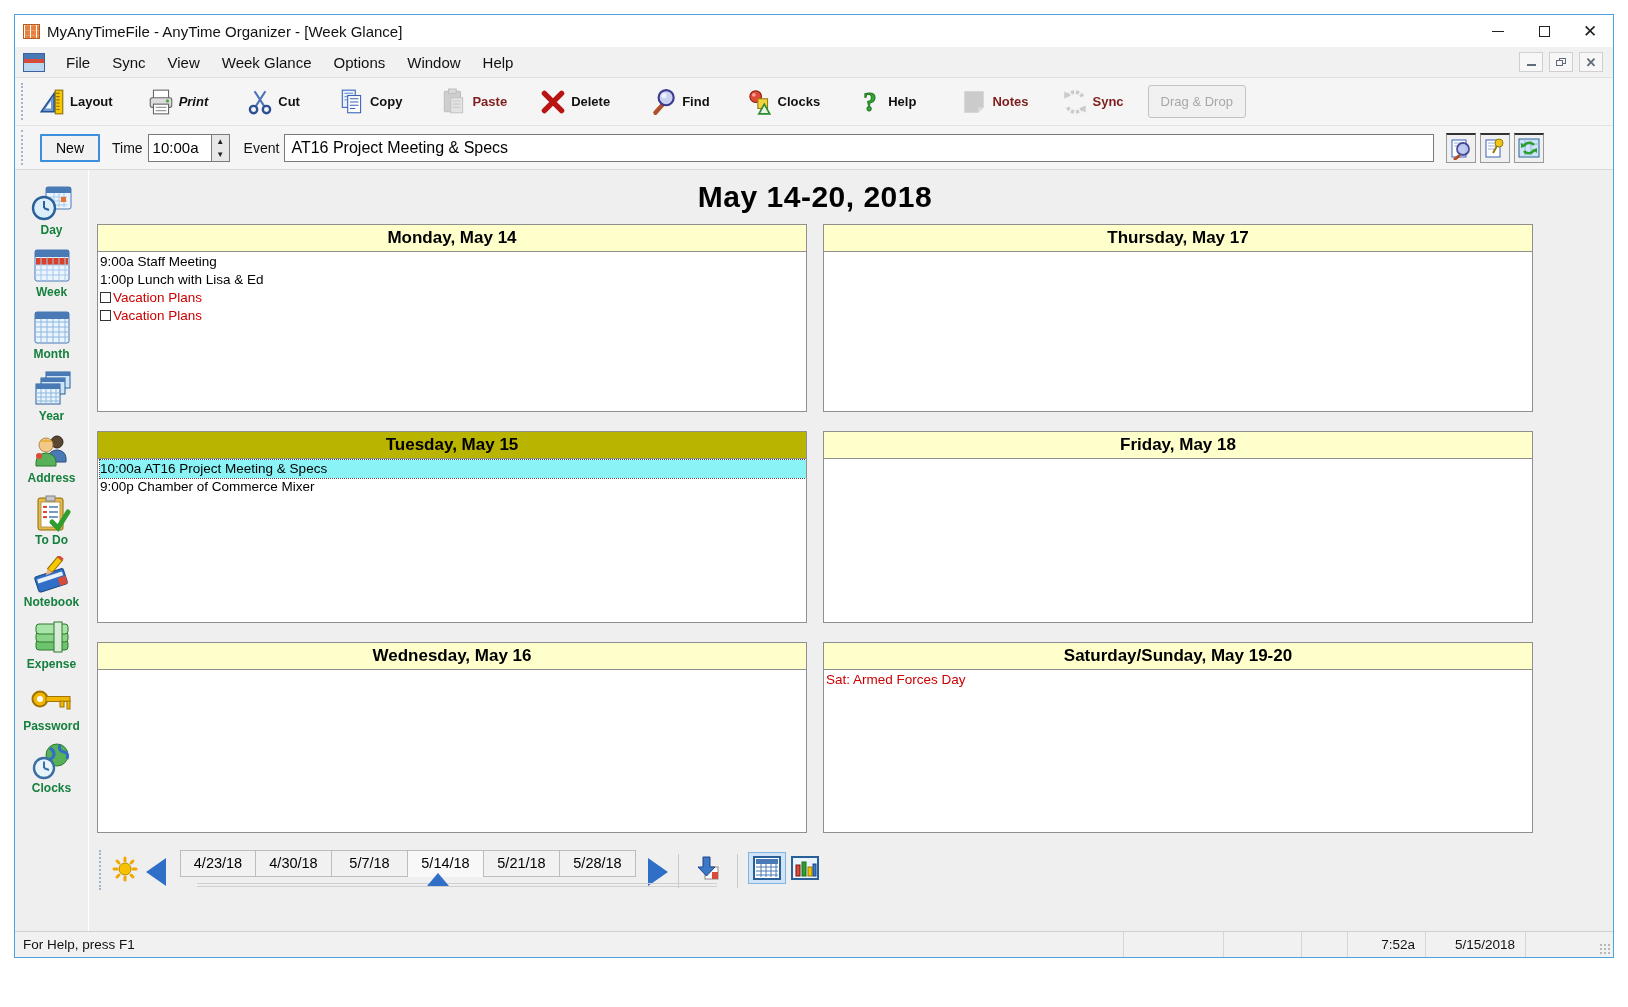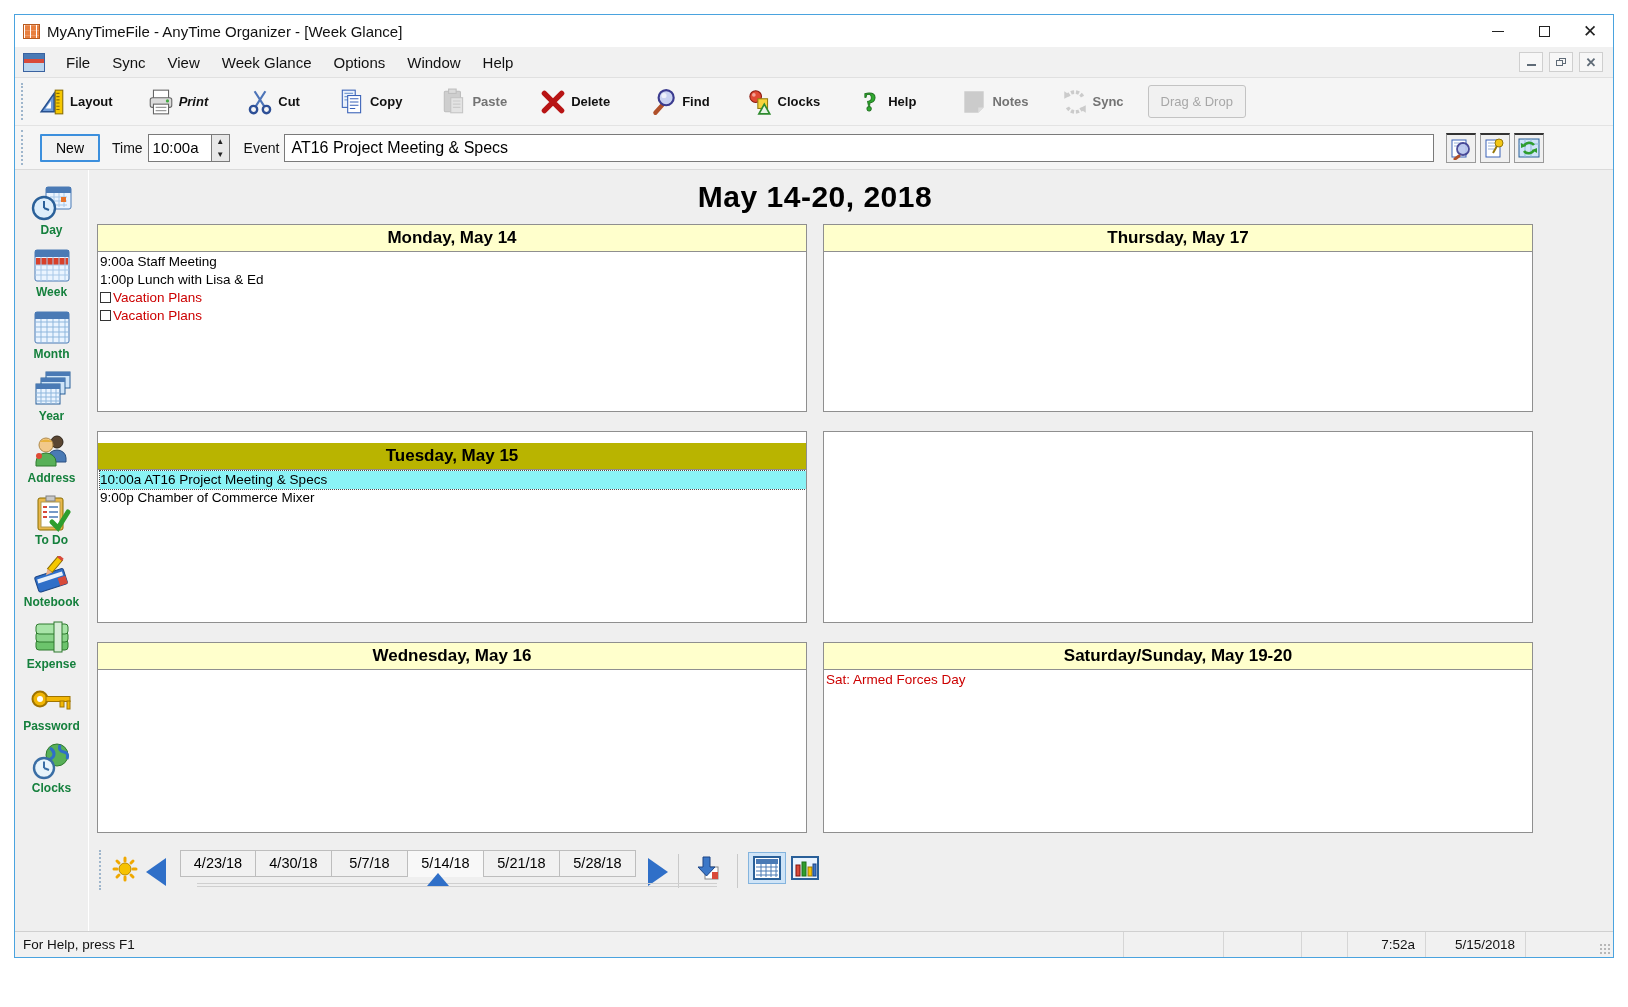--- a/index.html
+++ b/index.html
@@ -31,21 +31,21 @@
   .mdi-restore i{ position:absolute; border:1px solid #5f6b77; width:7px; height:6px; display:block;}
   .mdi-restore i:first-child{ left:3px; top:0; }
   .mdi-restore i:last-child{ left:0; top:2px; background:#f7f7f7;}
 
   
   .toolbar{ height:48px; background:#f5f5f5; border-bottom:1px solid #e3e3e3; display:flex; align-items:center; padding-left:4px; flex:0 0 auto;}
   .gripper{ width:5px; height:80%; border-left:2px dotted #9fb6cc; margin:0 6px 0 2px;}
   .tb-btn{ display:flex; align-items:center; gap:4px; padding:4px 10px 4px 6px; }
   .tb-btn span{ font-size:13px; font-weight:bold; color:#111; white-space:nowrap;}
   .tb-btn.disabled svg{ opacity:.45; filter:grayscale(1);}
-  .tb-btn.disabled span{ color:#737373; }
+  .tb-btn.disabled span{ color:#7f1d1d; }
   .dragdrop{ border:1px solid #c3c3c3; border-radius:3px; background:#f1f1f1; color:#a7a7a7; font-size:13px; padding:8px 12px; margin-left:14px;}
 
   .eventbar{ height:44px; background:#f5f5f5; border-bottom:1px solid #dadada; display:flex; align-items:center; padding-left:4px; flex:0 0 auto;}
   .new-btn{ border:2px solid #3c8fdd; background:#f2f2f2; font-size:14px; padding:4px 14px; margin:0 12px 0 8px; border-radius:1px;}
   .field-label{ font-size:14px; color:#111; margin-right:5px;}
   .time-box{ display:flex; border:1px solid #7a7a7a; background:#fff; margin-right:14px; height:28px;}
   .time-box input{ width:62px; border:0; font-size:15px; padding:2px 4px; font-family:"Liberation Sans",sans-serif; outline:none;}
   .spinner{ width:18px; border-left:1px solid #7a7a7a; display:flex; flex-direction:column;}
   .spinner div{ flex:1; display:flex; align-items:center; justify-content:center; font-size:8px; color:#222; background:#e8e8e8;}
   .event-input{ flex:0 0 1150px; height:28px; border:1px solid #7a7a7a; font-size:16px; padding:2px 6px; font-family:"Liberation Sans",sans-serif; outline:none;}
@@ -56,21 +56,21 @@
   .content{ flex:1; display:flex; min-height:0;}
   .sidebar{ width:74px; background:#efefef; border-right:1px solid #ffffff; display:flex; flex-direction:column; align-items:center; padding-top:14px; gap:9px; flex:0 0 auto;}
   .side-item{ display:flex; flex-direction:column; align-items:center; width:100%; }
   .side-item span{ font-size:12px; font-weight:bold; color:#15803d; margin-top:-1px;}
 
   .main{ flex:1; position:relative; background:#efefef; padding:6px 0 0 8px; min-width:0;}
   .cal-title{ width:1436px; text-align:center; font-size:30px; font-weight:800; letter-spacing:.5px; color:#000; margin:4px 0 10px 0;}
   .cal-grid{ display:grid; grid-template-columns:710px 710px; grid-template-rows:188px 192px 191px; column-gap:16px; row-gap:19px; grid-auto-flow:column;}
   .panel{ background:#fff; border:1px solid #8f8f8f; display:flex; flex-direction:column; overflow:hidden;}
   .panel-header{ height:27px; background:#ffffcc; border-bottom:1px solid #8f8f8f; text-align:center; font-size:17px; font-weight:bold; line-height:26px; color:#000;}
-  .panel-header.selected{ background:#b9b400;margin-top:11px; }
+  .panel-header.selected{ background:#b9b400; }
   .panel-body{ flex:1; padding:1px 0 0 2px; }
   .event{ font-size:13.5px; line-height:18px; color:#000; white-space:nowrap; }
   .event.red{ color:#cc0000; }
   .event.selected{ background:#8af3f6; outline:1px dotted #4a4a4a; width:100%; }
   .chk{ display:inline-block; width:11px; height:11px; border:1px solid #333; background:#fff; margin-right:2px; vertical-align:-1px;}
 
   
   .weeknav{ position:relative; margin-top:14px; height:52px; display:flex; align-items:flex-start; padding-top:3px;}
   .weeknav .gripper{ height:40px; }
   .sun-wrap{ margin:6px 8px 0 2px;}
@@ -435,20 +435,21 @@
           <div class="panel-header">Wednesday, May 16</div>
           <div class="panel-body"></div>
         </div>
 
         <div class="panel">
           <div class="panel-header">Thursday, May 17</div>
           <div class="panel-body"></div>
         </div>
 
         <div class="panel">
+          <div class="panel-header">Friday, May 18</div>
           <div class="panel-body"></div>
         </div>
 
         <div class="panel">
           <div class="panel-header">Saturday/Sunday, May 19-20</div>
           <div class="panel-body">
             <div class="event red">Sat: Armed Forces Day</div>
           </div>
         </div>
       </div>

